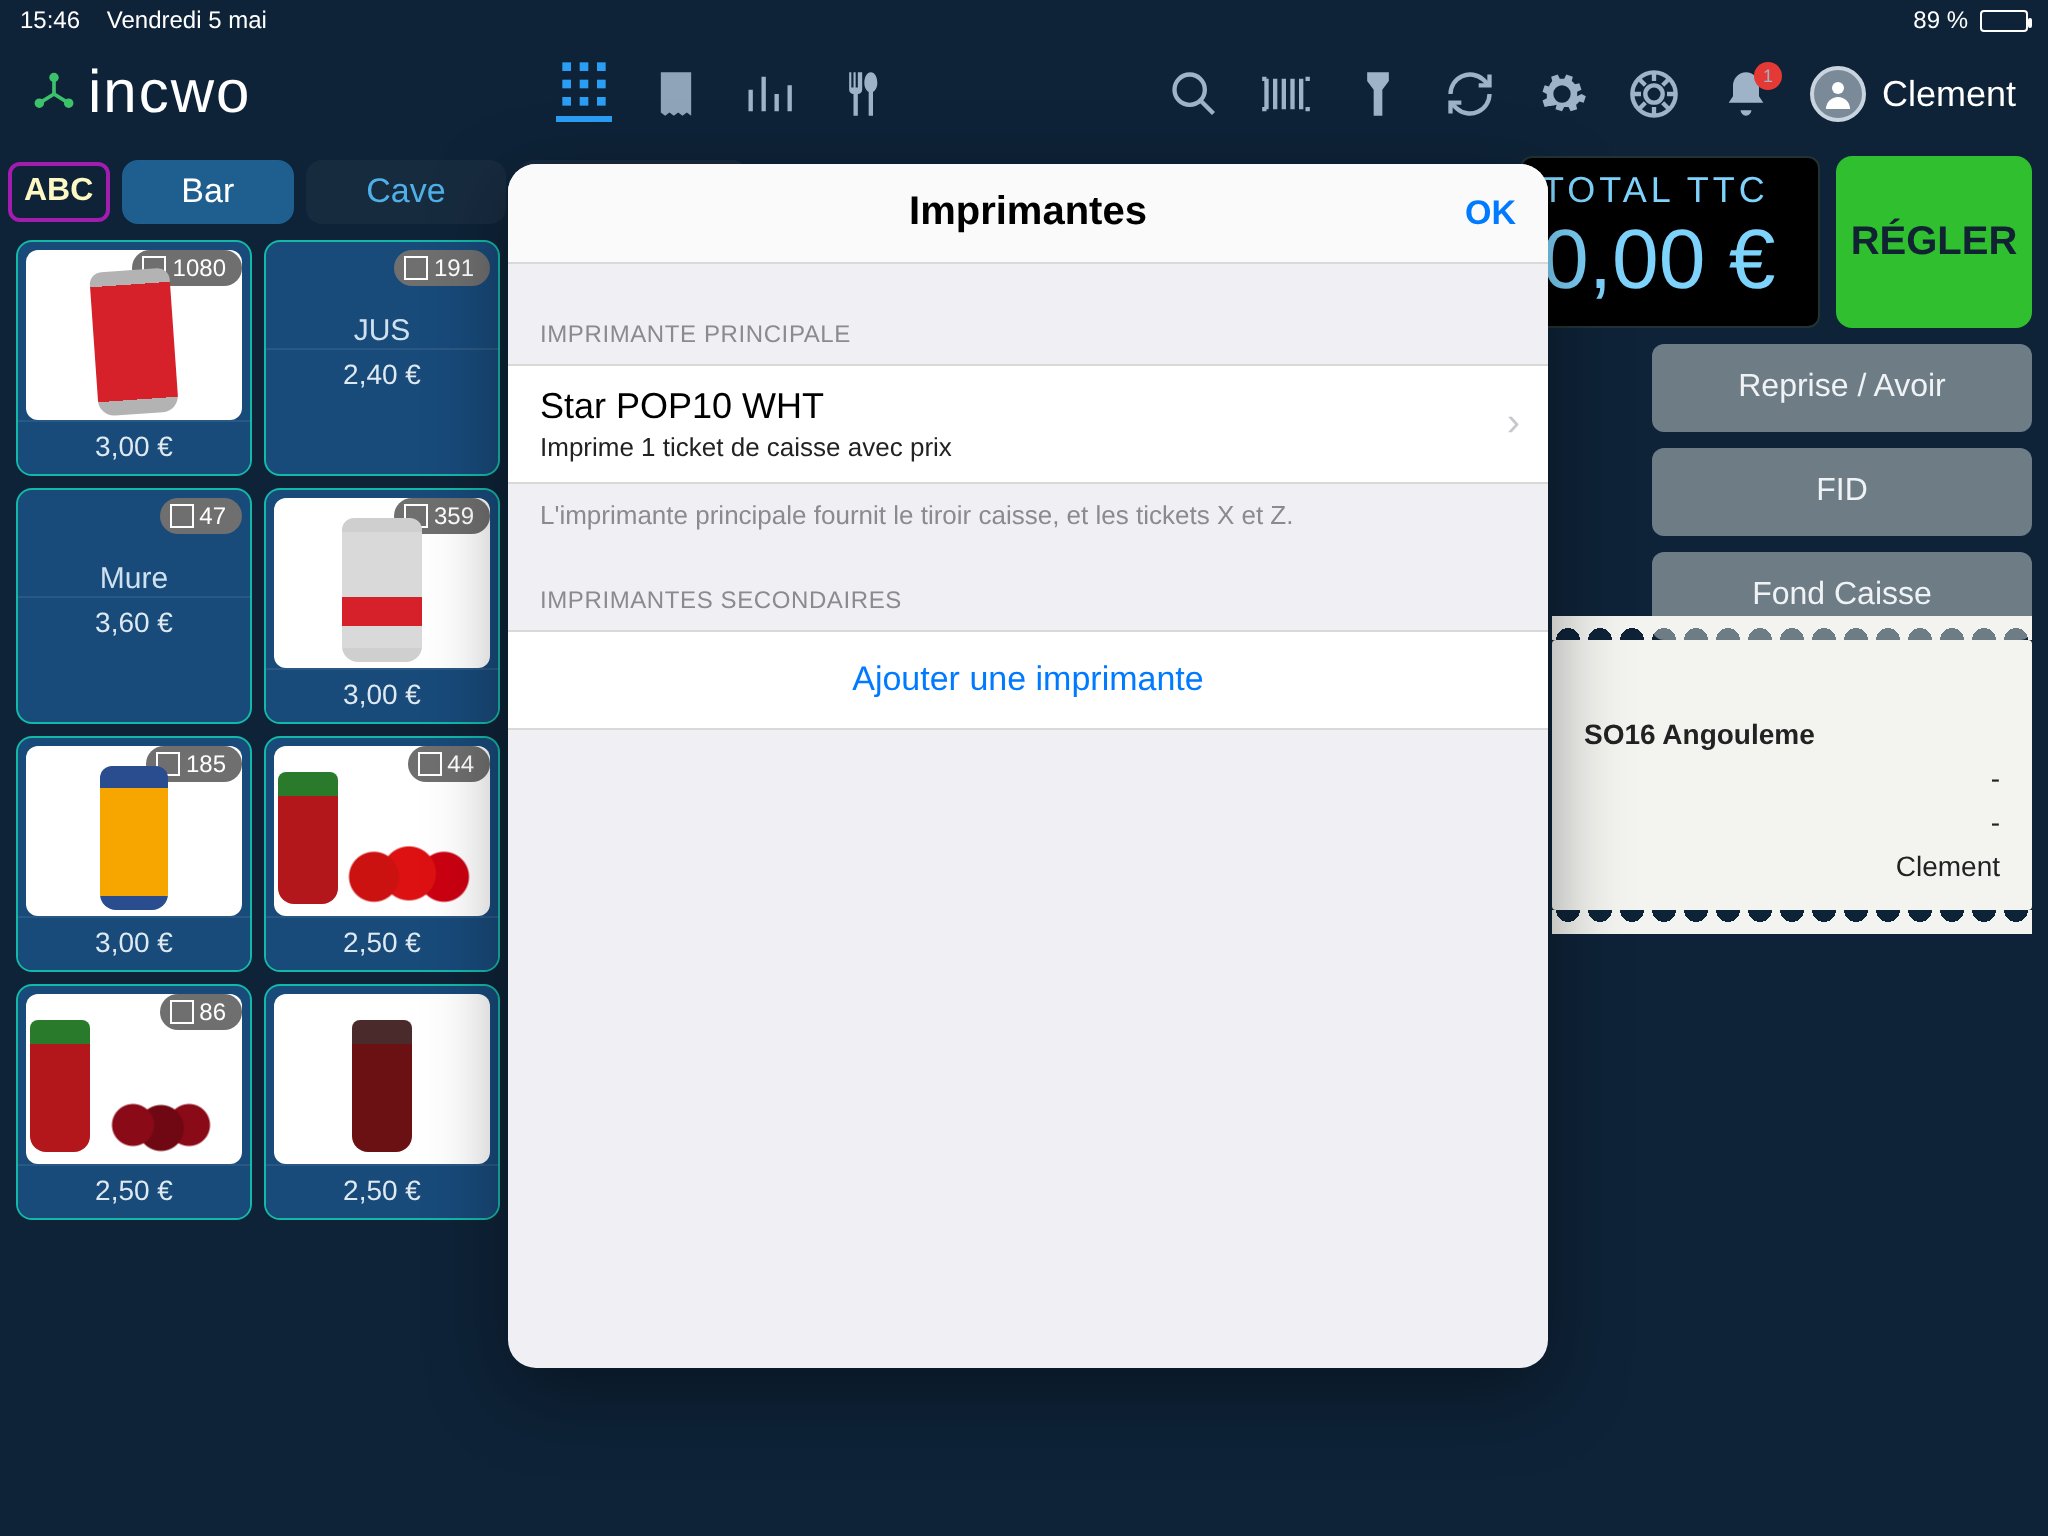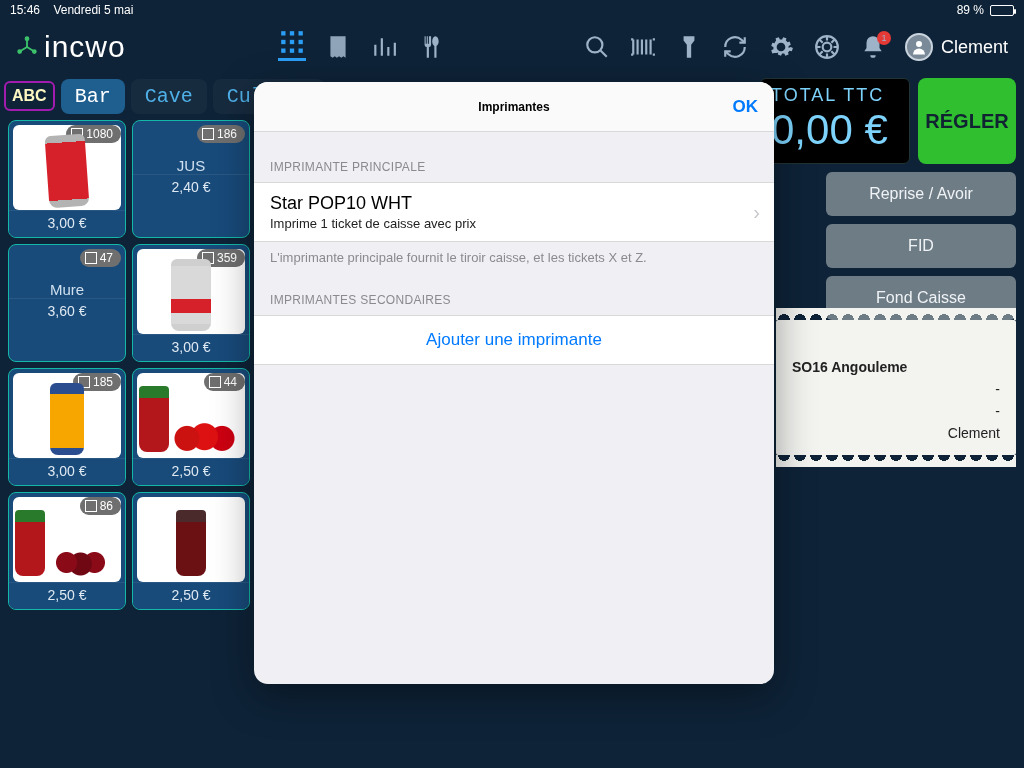--- a/index.html
+++ b/index.html
@@ -33,21 +33,21 @@
   .toolbar-icons .ticon.active { color:#2a9df4; border-bottom:3px solid #2a9df4; padding-bottom:8px; margin-bottom:-8px;}
   .toolbar-right { margin-left:auto; display:flex; align-items:center; gap:18px; }
   .toolbar-right .ticon { width:28px; height:28px; color:#9fb3c8; display:flex; align-items:center; justify-content:center; position:relative;}
   .bell-badge { position:absolute; top:-2px; right:-4px; width:14px; height:14px; background:#e53935; border-radius:50%; font-size:9px; display:flex; align-items:center; justify-content:center;}
   .user { display:flex; align-items:center; gap:8px; font-size:18px;}
   .avatar { width:28px; height:28px; border-radius:50%; background:#7a8a99; border:2px solid #c9d4de; display:flex; align-items:center; justify-content:center;}
 
   
   .tabstrip { display:flex; align-items:center; height:40px; gap:6px; padding:0 4px;}
   .tabstrip .abc { border:2px solid #a21caf; color:#fef9c3; border-radius:6px; padding:4px 6px; font-size:16px; font-weight:600;}
-  .tabstrip .tab { background:rgba(255,255,255,0.04); color:#4fb0e8; padding:6px 14px; border-radius:8px; font-size:20px;font-family:Liberation Mono, monospace;}
+  .tabstrip .tab { background:rgba(255,255,255,0.04); color:#4fb0e8; padding:6px 30px; border-radius:8px; font-size:17px;}
   .tabstrip .tab.active { background:#1e5f8f; color:#fff;}
 
   
   .main { display:flex; position:absolute; top:114px; left:0; right:0; bottom:0;}
   .grid {
     width: 380px; padding: 6px 8px;
     display:grid; grid-template-columns: repeat(3, 118px); grid-auto-rows: 118px; gap:6px;
     align-content:start;
   }
   .tile {
@@ -108,21 +108,21 @@
   .modal {
     position:absolute; left:254px; top:82px; width:520px; height:602px;
     background:#efeff4; border-radius:14px; overflow:hidden; color:#000;
     box-shadow:0 12px 40px rgba(0,0,0,0.4);
     font-family:-apple-system, Helvetica Neue, Arial, sans-serif;
   }
   .modal-header {
     height:50px; background:#fafafa; border-bottom:1px solid #d9d9d9;
     display:flex; align-items:center; justify-content:center; position:relative;
   }
-  .modal-title { font-size:12px; font-weight:600;text-align:right; }
+  .modal-title { font-size:20px; font-weight:600;text-align:right; }
   .modal-ok { position:absolute; right:16px; color:#007aff; font-size:17px; font-weight:600;}
   .section-label { color:#8a8a8f; font-size:12px; letter-spacing:0.3px; padding:28px 16px 8px 16px; text-transform:uppercase;}
   .listcell {
     background:#fff; border-top:1px solid #d9d9d9; border-bottom:1px solid #d9d9d9;
     padding:10px 36px 10px 16px; position:relative;
   }
   .listcell .cell-title { font-size:18px; font-weight:400;}
   .listcell .cell-sub { font-size:13px; color:#222; margin-top:2px;}
   .listcell .chev { position:absolute; right:14px; top:50%; transform:translateY(-50%); color:#c7c7cc; font-size:20px;}
   .footer-note { color:#8a8a8f; font-size:13px; padding:8px 16px 0 16px;}
@@ -279,21 +279,21 @@
 <div class="main">
   <div class="grid" id="grid">
       <div class="tile white">
         <span class="badge">1080</span>
         <div class="timg">
           <div class="can red"></div>
         </div>
         <div class="priceband">3,00 €</div>
       </div>
       <div class="tile white textonly">
-        <span class="badge">186</span>
+        <span class="badge">191</span>
         <div class="tlabel">JUS</div>
         <div class="priceband">2,40 €</div>
       </div>
       <div class="tile white">
         <span class="badge">109</span>
         <div class="timg">
           <div class="can red2"></div>
         </div>
         <div class="priceband">3,00 €</div>
       </div>

